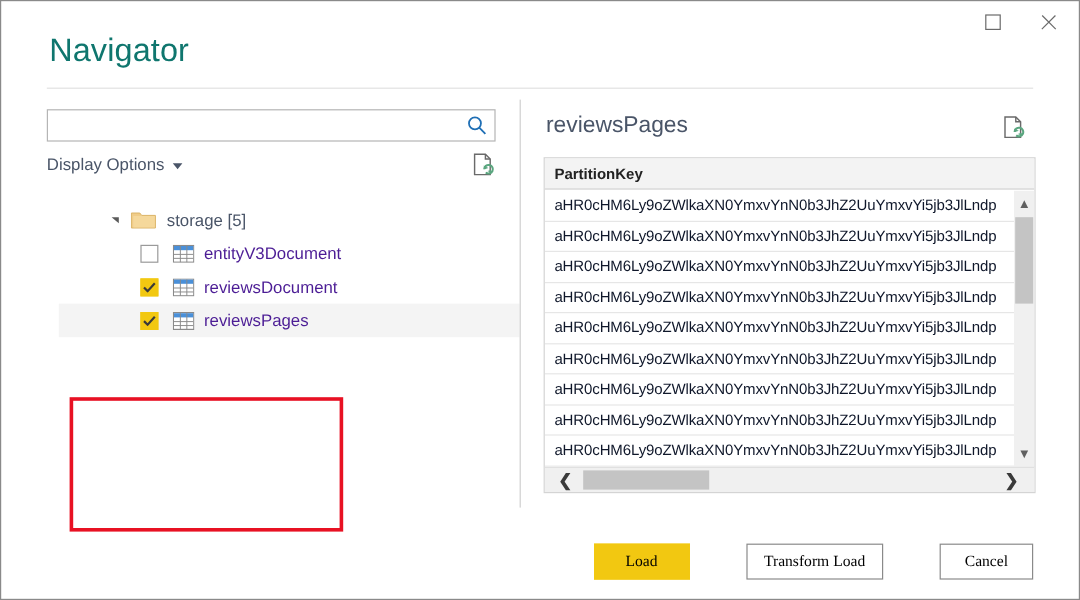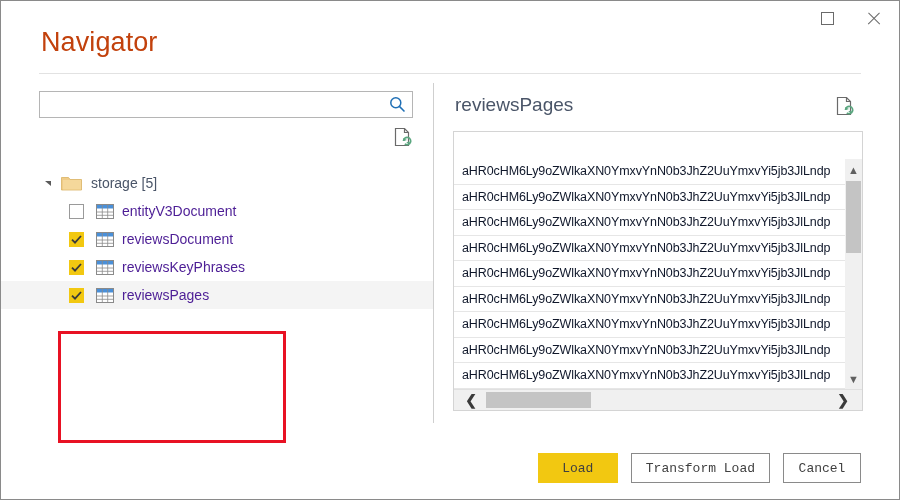--- a/index.html
+++ b/index.html
@@ -49,21 +49,21 @@
     background: #6a6a6a;
   }
   .x-icon:before { transform: rotate(45deg); }
   .x-icon:after  { transform: rotate(-45deg); }
 
   .page-title {
     position: absolute;
     left: 40px; top: 26px;
     font-size: 27px;
     font-weight: 400;
-    color: #c2410c;
+    color: #0f766e;
     letter-spacing: 0.1px;
   }
 
   .title-rule {
     position: absolute;
     left: 38px; top: 72px;
     width: 822px; height: 1px;
     background: #e2e2e2;
   }
 
@@ -125,20 +125,21 @@
   .tree {
     position: absolute;
     left: 0; top: 90px;
     width: 432px;
   }
   .tree-row {
     position: relative;
     height: 28px;
     display: flex;
     align-items: center;
+    margin-left: 48px;
   }
   .tree-row.selected { background: #f4f4f4; }
 
   .expander {
     position: absolute;
     left: 44px;
     width: 0; height: 0;
     border-top: 5px solid #5a5a5a;
     border-left: 6px solid transparent;
   }
@@ -312,28 +313,29 @@
     position: absolute;
     left: 0; bottom: 0;
     width: 898px; height: 62px;
     display: flex;
     align-items: center;
     justify-content: flex-end;
     gap: 13px;
     padding-right: 38px;
   }
   .btn {
-    font-family: Liberation Mono, monospace;
+    font-family: Liberation Serif, serif;
     font-size: 13px;
-    color: #404040;
+    color: #000000;
     height: 30px;
     display: flex;
     align-items: center;
     justify-content: center;
     cursor: pointer;
+    margin-left: 34px;
   }
   .btn.primary {
     background: #f2c811;
     border: 1px solid #f2c811;
     width: 80px;
   }
   .btn.secondary {
     background: #ffffff;
     border: 1px solid #8a8a8a;
     padding: 0 14px;
@@ -362,20 +364,24 @@
     <div class="search-wrap">
       <input class="search-input" type="text" placeholder="" style="">
       <span class="search-icon">
         <svg width="17" height="17" viewBox="0 0 17 17">
           <circle cx="6.8" cy="6.8" r="5" fill="none" stroke="#1f6fb5" stroke-width="1.5"></circle>
           <line x1="10.4" y1="10.4" x2="15.5" y2="15.5" stroke="#1f6fb5" stroke-width="1.5"></line>
         </svg>
       </span>
     </div>
 
+    <div class="display-options">
+      <span>Display Options</span>
+      <span class="caret-down"></span>
+    </div>
 
     <span class="refresh-page-icon left-refresh">
       <svg width="19" height="21" viewBox="0 0 19 21">
         <path d="M1.5 1.5 h9 l4 4 v13 h-13 z" fill="#fff" stroke="#6a6a6a" stroke-width="1.2"></path>
         <path d="M10.5 1.5 v4 h4" fill="none" stroke="#6a6a6a" stroke-width="1.2"></path>
         <path d="M9.5 14 a3.6 3.6 0 1 1 1.3 2.8" fill="none" stroke="#5aa67f" stroke-width="1.7"></path>
         <path d="M9 11 l1 3 l3 -1 z" fill="#5aa67f"></path>
         <path d="M16.2 17.6 l-1 -3 l-3 1 z" fill="#5aa67f"></path>
       </svg>
     </span>
@@ -421,38 +427,20 @@
             <rect x="1" y="1" width="16" height="3.5" fill="#4a90d9"></rect>
             <line x1="6.3" y1="1" x2="6.3" y2="14.5" stroke="#8a8a8a" stroke-width="0.8"></line>
             <line x1="11.7" y1="1" x2="11.7" y2="14.5" stroke="#8a8a8a" stroke-width="0.8"></line>
             <line x1="1" y1="8" x2="17" y2="8" stroke="#8a8a8a" stroke-width="0.8"></line>
             <line x1="1" y1="11.3" x2="17" y2="11.3" stroke="#8a8a8a" stroke-width="0.8"></line>
           </svg>
         </span>
         <span class="item-label">reviewsDocument</span>
       </div>
 
-      <div class="tree-row">
-        <span class="checkbox checked">
-          <svg width="11" height="9" viewBox="0 0 11 9">
-            <path d="M1 4.6 L4 7.6 L10 1" fill="none" stroke="#3a3a3a" stroke-width="1.8"></path>
-          </svg>
-        </span>
-        <span class="table-icon">
-          <svg width="18" height="15" viewBox="0 0 18 15">
-            <rect x="0.5" y="0.5" width="17" height="14" fill="#fff" stroke="#8a8a8a" stroke-width="1"></rect>
-            <rect x="1" y="1" width="16" height="3.5" fill="#4a90d9"></rect>
-            <line x1="6.3" y1="1" x2="6.3" y2="14.5" stroke="#8a8a8a" stroke-width="0.8"></line>
-            <line x1="11.7" y1="1" x2="11.7" y2="14.5" stroke="#8a8a8a" stroke-width="0.8"></line>
-            <line x1="1" y1="8" x2="17" y2="8" stroke="#8a8a8a" stroke-width="0.8"></line>
-            <line x1="1" y1="11.3" x2="17" y2="11.3" stroke="#8a8a8a" stroke-width="0.8"></line>
-          </svg>
-        </span>
-        <span class="item-label">reviewsKeyPhrases</span>
-      </div>
 
       <div class="tree-row selected">
         <span class="checkbox checked">
           <svg width="11" height="9" viewBox="0 0 11 9">
             <path d="M1 4.6 L4 7.6 L10 1" fill="none" stroke="#3a3a3a" stroke-width="1.8"></path>
           </svg>
         </span>
         <span class="table-icon">
           <svg width="18" height="15" viewBox="0 0 18 15">
             <rect x="0.5" y="0.5" width="17" height="14" fill="#fff" stroke="#8a8a8a" stroke-width="1"></rect>
@@ -482,20 +470,23 @@
         <path d="M1.5 1.5 h9 l4 4 v13 h-13 z" fill="#fff" stroke="#6a6a6a" stroke-width="1.2"></path>
         <path d="M10.5 1.5 v4 h4" fill="none" stroke="#6a6a6a" stroke-width="1.2"></path>
         <path d="M9.5 14 a3.6 3.6 0 1 1 1.3 2.8" fill="none" stroke="#5aa67f" stroke-width="1.7"></path>
         <path d="M9 11 l1 3 l3 -1 z" fill="#5aa67f"></path>
         <path d="M16.2 17.6 l-1 -3 l-3 1 z" fill="#5aa67f"></path>
       </svg>
     </span>
 
     <div class="grid">
 
+      <div class="grid-header">
+        <div class="grid-header-cell">PartitionKey</div>
+      </div>
 
       <div class="grid-body">
         <div class="grid-row">
           <div class="grid-cell">aHR0cHM6Ly9oZWlkaXN0YmxvYnN0b3JhZ2UuYmxvYi5jb3JlLndp</div>
         </div>
         <div class="grid-row">
           <div class="grid-cell">aHR0cHM6Ly9oZWlkaXN0YmxvYnN0b3JhZ2UuYmxvYi5jb3JlLndp</div>
         </div>
         <div class="grid-row">
           <div class="grid-cell">aHR0cHM6Ly9oZWlkaXN0YmxvYnN0b3JhZ2UuYmxvYi5jb3JlLndp</div>

